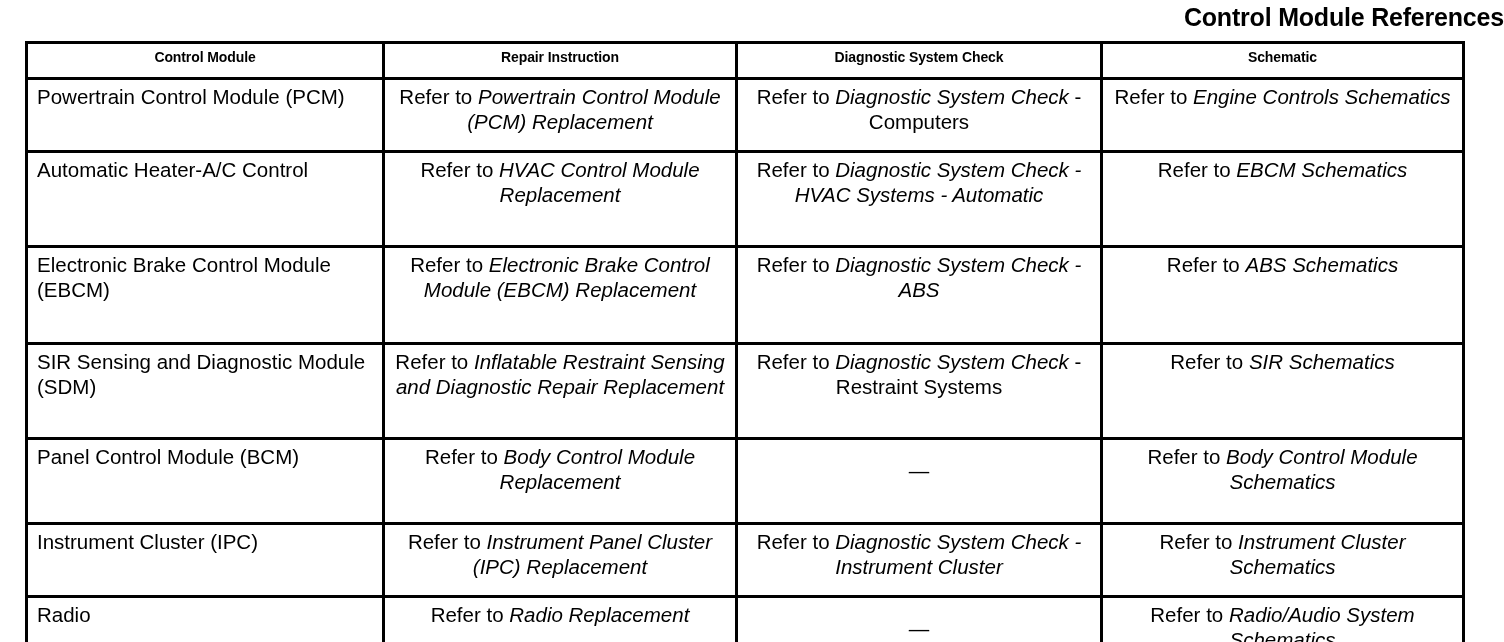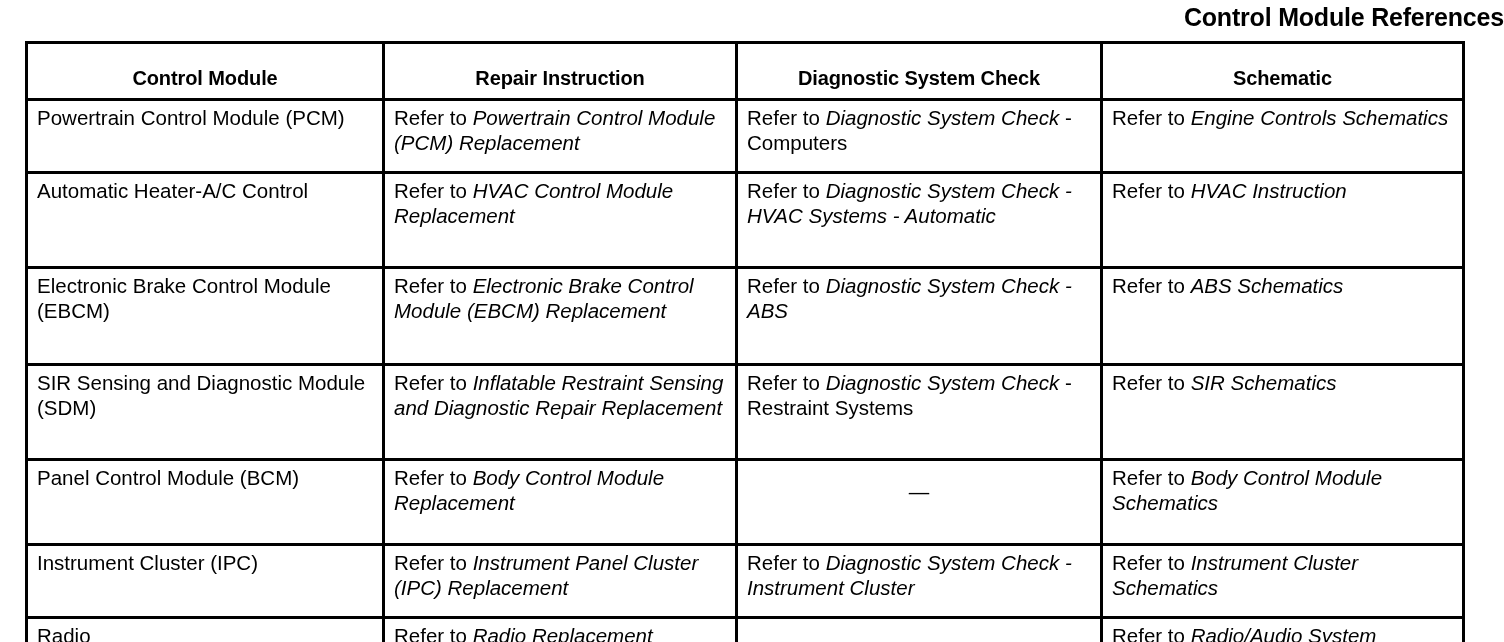--- a/index.html
+++ b/index.html
@@ -47,41 +47,41 @@
     border: 3px solid #000000;
     vertical-align: top;
     padding: 4px 9px 6px 9px;
     font-size: 20.5px;
     line-height: 25px;
   }
 
   #ref-table th {
     text-align: center;
     font-weight: bold;
-    font-size: 20px;
+    font-size: 14px;
     height: 28px;
-    padding-top: 22px;
+    padding-top: 1px;
     padding-bottom: 4px;
     letter-spacing: -0.1px;
   }
 
   #ref-table td {
     text-align: left;
     border-radius: 7px;
   }
 
   #ref-table td.dash {
     text-align: center;
     vertical-align: top;
     padding-top: 18px;
   }
 
   .it { font-style: italic; }
 
-  .cellwrap { display: block; }
+  .cellwrap { display: block; text-align: center; }
 
   
   tr.r0 td { height: 60px; }
   tr.r1 td { height: 82px; }
   tr.r2 td { height: 84px; }
   tr.r3 td { height: 82px; }
   tr.r4 td { height: 58px; }
   tr.r5 td { height: 60px; margin-left: 47px; }
   tr.r6 td { height: 56px; }
 </style>
@@ -120,21 +120,21 @@
       </tr>
       <tr class="r1">
         <td><span>Automatic Heater-A/C Control</span></td>
         <td>
           <span class="cellwrap"><span>Refer to </span><span class="it">HVAC Control Module Replacement</span><span></span></span>
         </td>
         <td>
           <span class="cellwrap"><span>Refer to </span><span class="it">Diagnostic System Check - HVAC Systems - Automatic</span><span></span></span>
         </td>
         <td>
-          <span class="cellwrap"><span>Refer to </span><span class="it">HVAC Instruction</span><span></span></span>
+          <span class="cellwrap"><span>Refer to </span><span class="it">EBCM Schematics</span><span></span></span>
         </td>
       </tr>
       <tr class="r2">
         <td><span>Electronic Brake Control Module (EBCM)</span></td>
         <td>
           <span class="cellwrap"><span>Refer to </span><span class="it">Electronic Brake Control Module (EBCM) Replacement</span><span></span></span>
         </td>
         <td>
           <span class="cellwrap"><span>Refer to </span><span class="it">Diagnostic System Check - ABS</span><span></span></span>
         </td>

